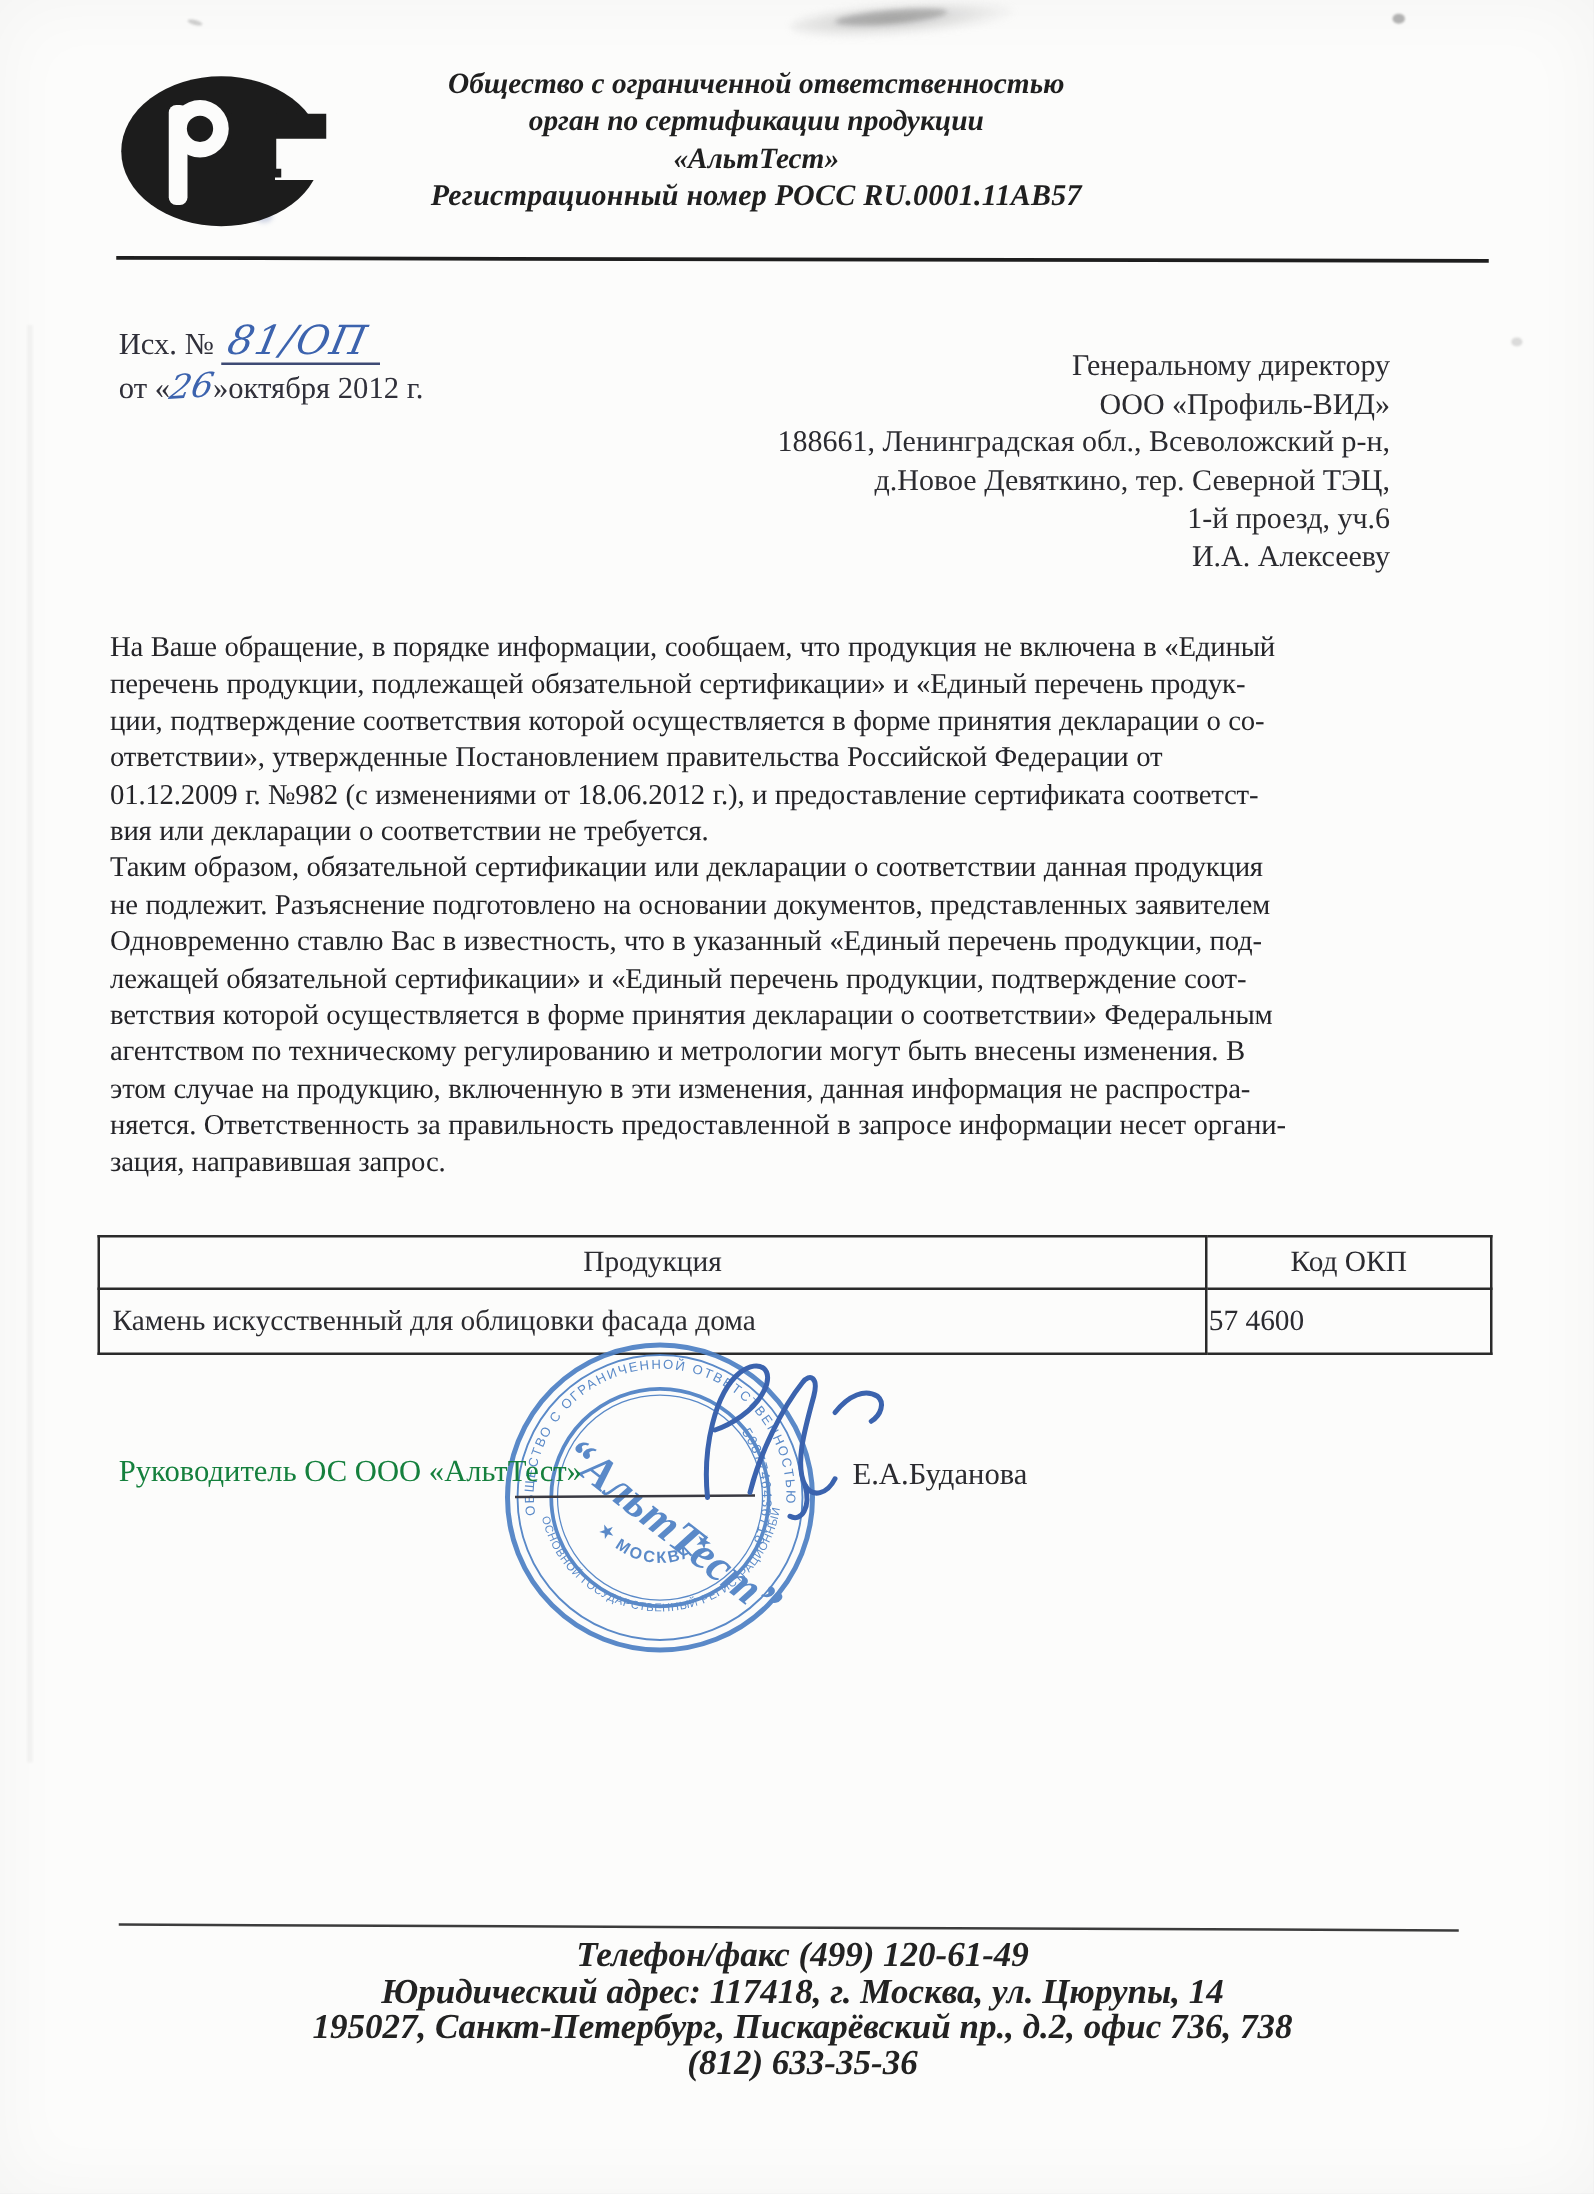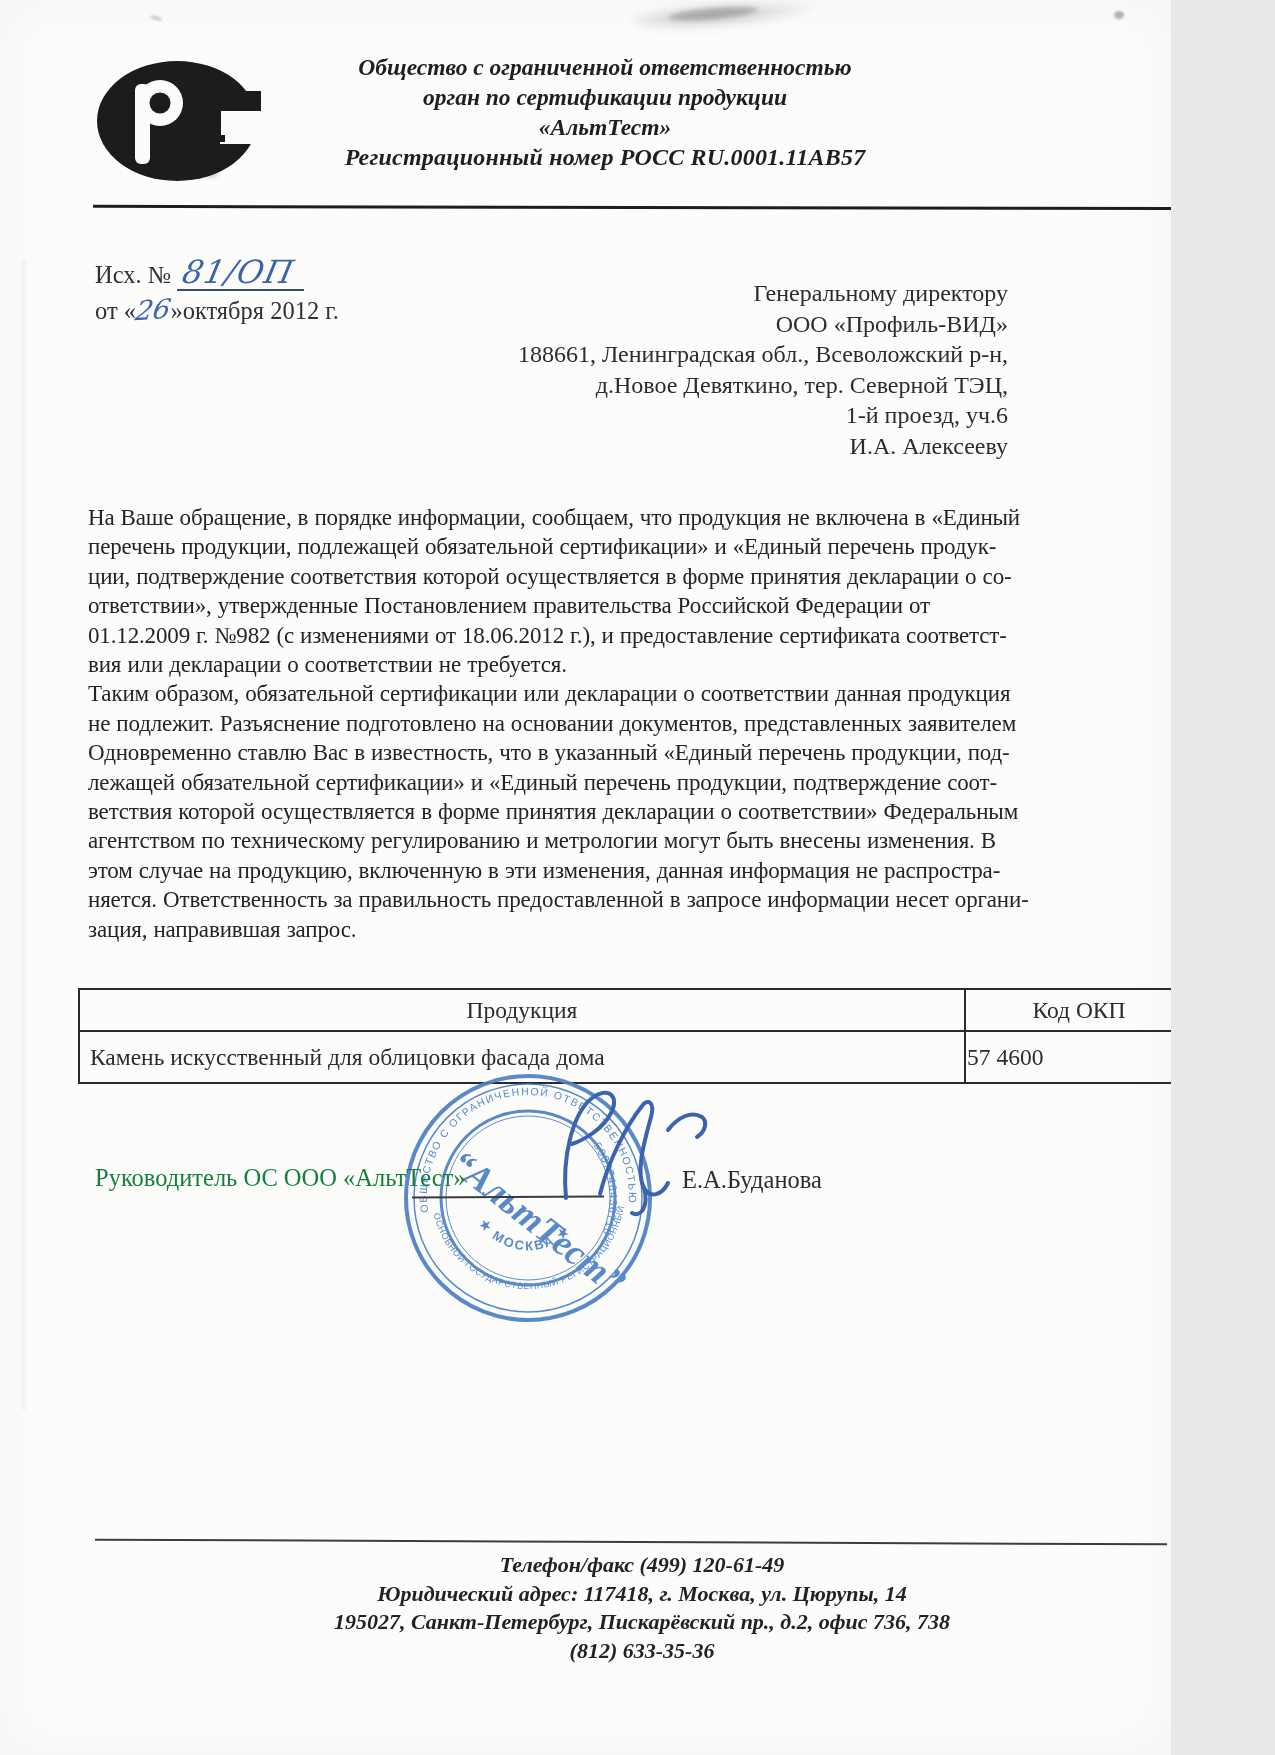--- a/index.html
+++ b/index.html
@@ -1,18 +1,18 @@
 <!DOCTYPE html>
 <html><head>
 <meta charset="utf-8">
 <style>
   html,body { margin:0; padding:0; }
   body { width:1275px; height:1755px; background:#e9e9e7; font-family:"Liberation Serif", serif; }
   .page {
-    position:absolute; left:0; top:0; width:1171px; height:1755px;
+    position:absolute; left:0; top:0; width:1275px; height:1755px;
     background:#fcfcfb; overflow:hidden; color:#262626;
     box-shadow: inset 0 0 60px rgba(0,0,0,0.035);
   }
 
   
   .logo-svg { position:absolute; left:92px; top:48px; width:170px; height:140px; }
   .org-header {
     position:absolute; left:255px; top:52px; width:700px; text-align:center;
     font-weight:bold; font-style:italic; color:#1f1f1f;
   }
@@ -46,21 +46,21 @@
 
   
   .sig-title { position:absolute; left:95px; top:1164px; font-size:24.5px; color:#15803d; }
   .sig-name  { position:absolute; left:682px; top:1166px; font-size:24.5px; color:#2b2b30; }
   .sig-line  { position:absolute; left:412px; top:1196px; width:192px; height:2px; background:#3a3a42; transform:rotate(-0.3deg); }
   .stamp-svg { position:absolute; left:396px; top:1066px; width:264px; height:264px; opacity:0.92; }
   .sign-svg  { position:absolute; left:548px; top:1086px; width:175px; height:140px; }
 
   
   .footer-rule { position:absolute; left:95px; top:1541px; width:1072px; height:2px; background:#3c3c3c; transform:rotate(0.25deg); }
-  .footer { position:absolute; left:142px; top:1551px; width:1000px; text-align:center; font-weight:bold; font-style:italic; font-size:22px; line-height:28.5px; color:#222; }
+  .footer { position:absolute; left:142px; top:1551px; width:1000px; text-align:center; font-weight:bold; font-style:italic; font-size:28px; line-height:28.5px; color:#222; }
 
   
   .smudge-top { position:absolute; left:632px; top:2px; width:180px; height:26px; border-radius:50%;
     background:radial-gradient(ellipse at 45% 50%, rgba(110,110,110,0.38), rgba(170,170,170,0.18) 55%, transparent 75%);
     filter:blur(3px); transform:rotate(-4deg); }
   .smudge-core { position:absolute; left:668px; top:8px; width:90px; height:11px; border-radius:50%;
     background:rgba(80,80,80,0.30); filter:blur(2px); transform:rotate(-5deg); }
   .speck-tr { position:absolute; left:1114px; top:11px; width:10px; height:8px; border-radius:50%;
     background:rgba(90,90,90,0.45); filter:blur(1px); }
   .speck-tl { position:absolute; left:150px; top:16px; width:12px; height:4px; border-radius:50%;

